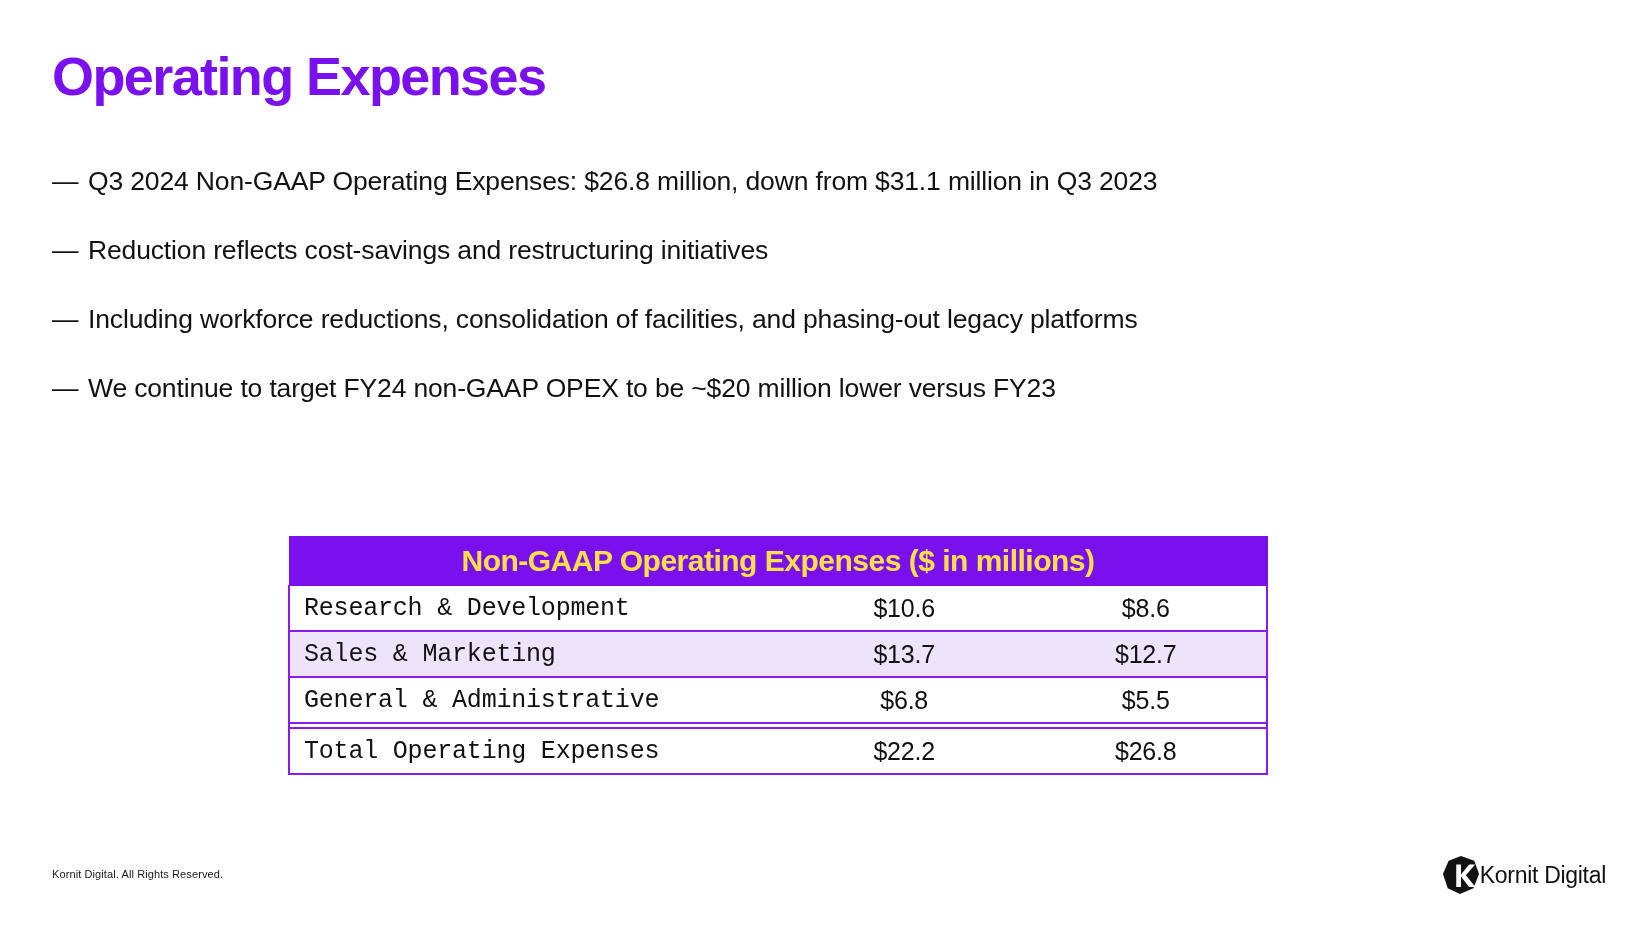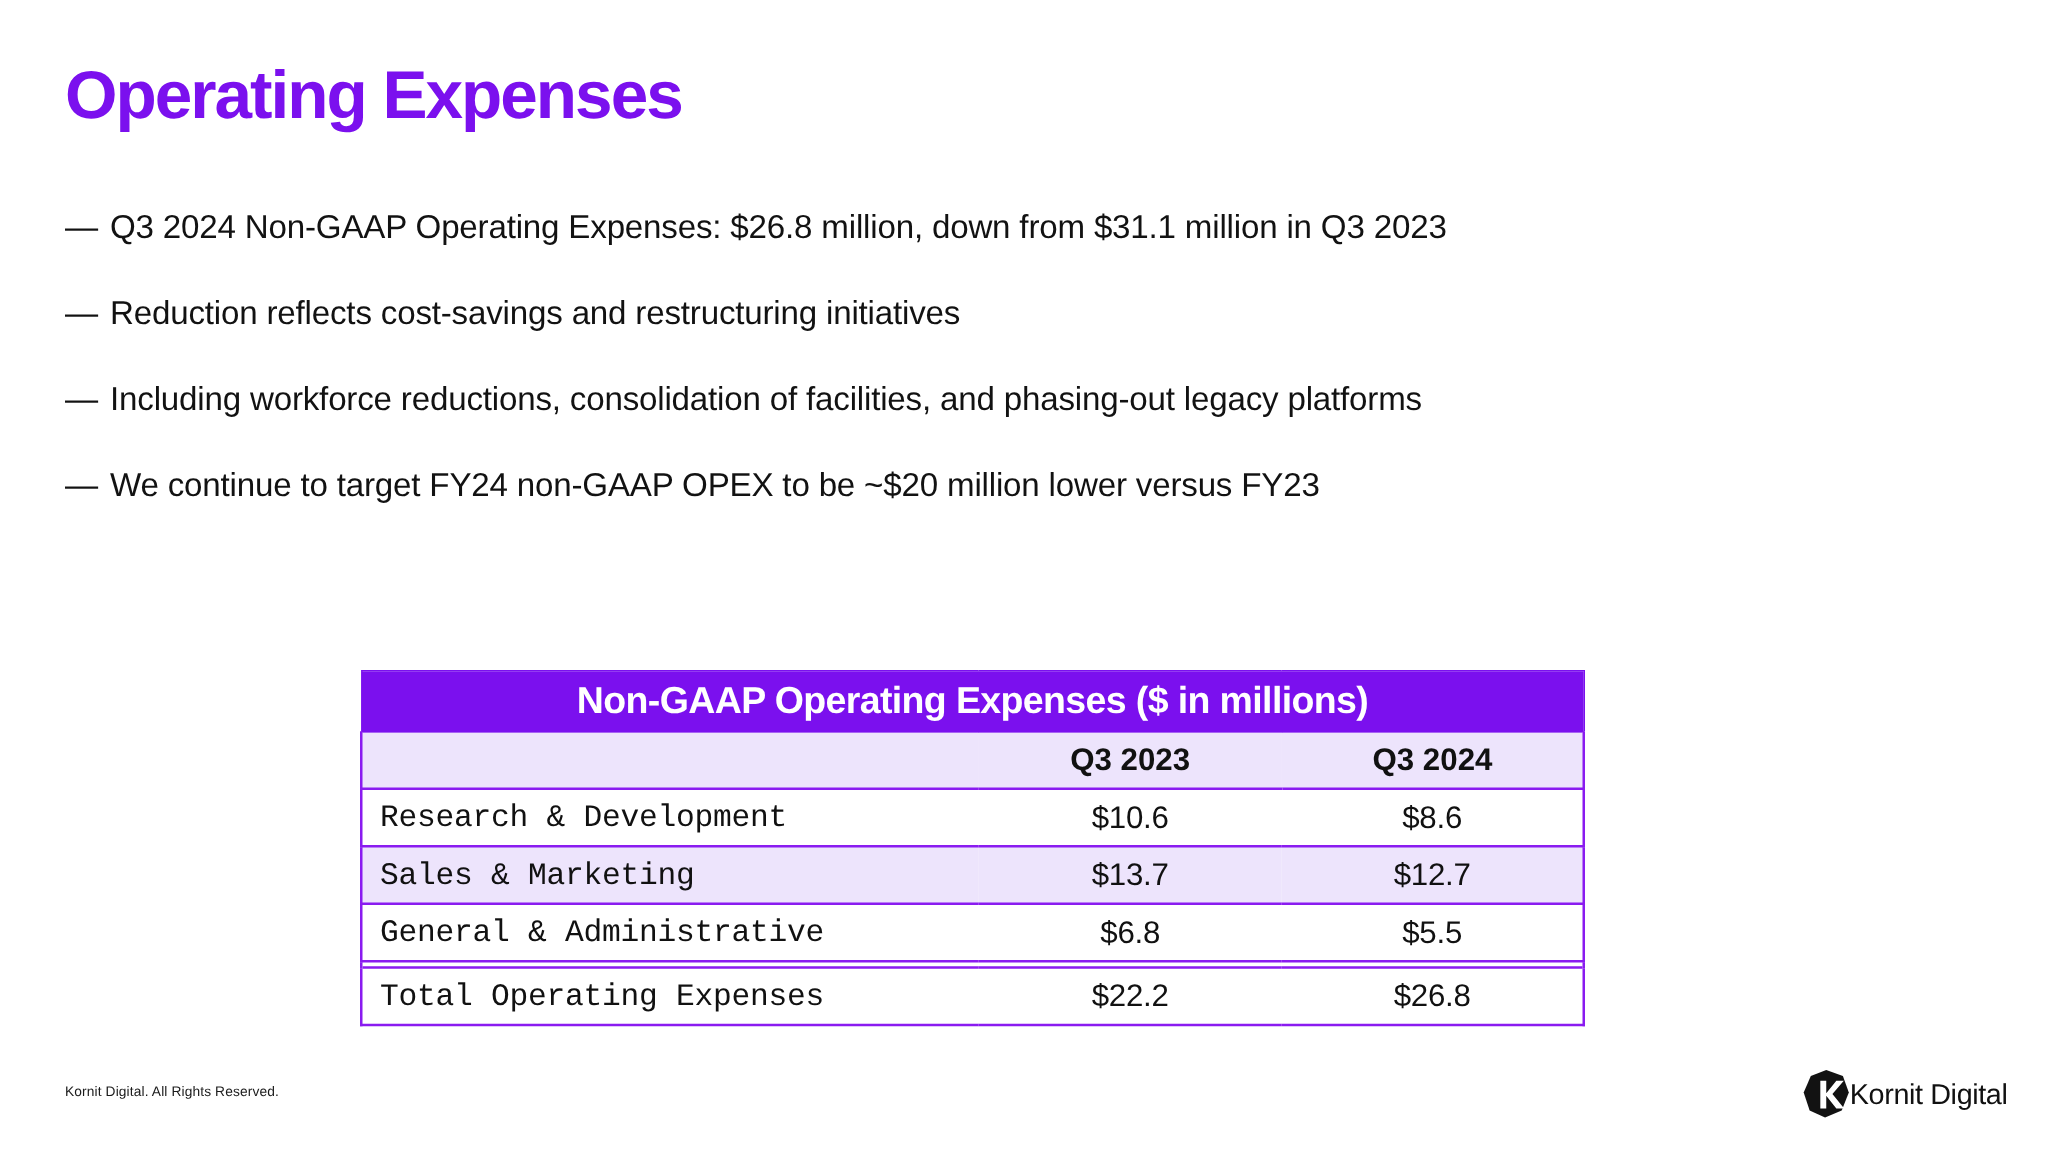--- a/index.html
+++ b/index.html
@@ -72,21 +72,21 @@
   table.opex col.c-q1    { width: 24.8%; }
   table.opex col.c-q2    { width: 24.7%; }
 
   .opex th, .opex td {
     padding: 0;
     margin: 0;
   }
 
   .title-cell {
     background: #7B10EE;
-    color: #ffffff;
+    color: #fde047;
     font-size: 30px;
     font-weight: bold;
     letter-spacing: -0.5px;
     text-align: center;
     height: 48px;
     line-height: 48px;
     border: 1px solid #7B10EE;
   }
 
   .subhead-cell {
@@ -205,25 +205,20 @@
   <table class="opex">
     <colgroup>
       <col class="c-label">
         <col class="c-q1">
         <col class="c-q2">
     </colgroup>
     <thead>
       <tr>
         <th class="title-cell" colspan="3">Non-GAAP Operating Expenses ($ in millions)</th>
       </tr>
-      <tr>
-        <th class="subhead-cell blank"></th>
-        <th class="subhead-cell">Q3 2023</th>
-        <th class="subhead-cell last">Q3 2024</th>
-      </tr>
     </thead>
     <tbody>
       <tr class="data-row">
         <td class="label">Research &amp; Development</td>
         <td class="num">$10.6</td>
         <td class="num last">$8.6</td>
       </tr>
       <tr class="data-row shaded">
         <td class="label">Sales &amp; Marketing</td>
         <td class="num">$13.7</td>

